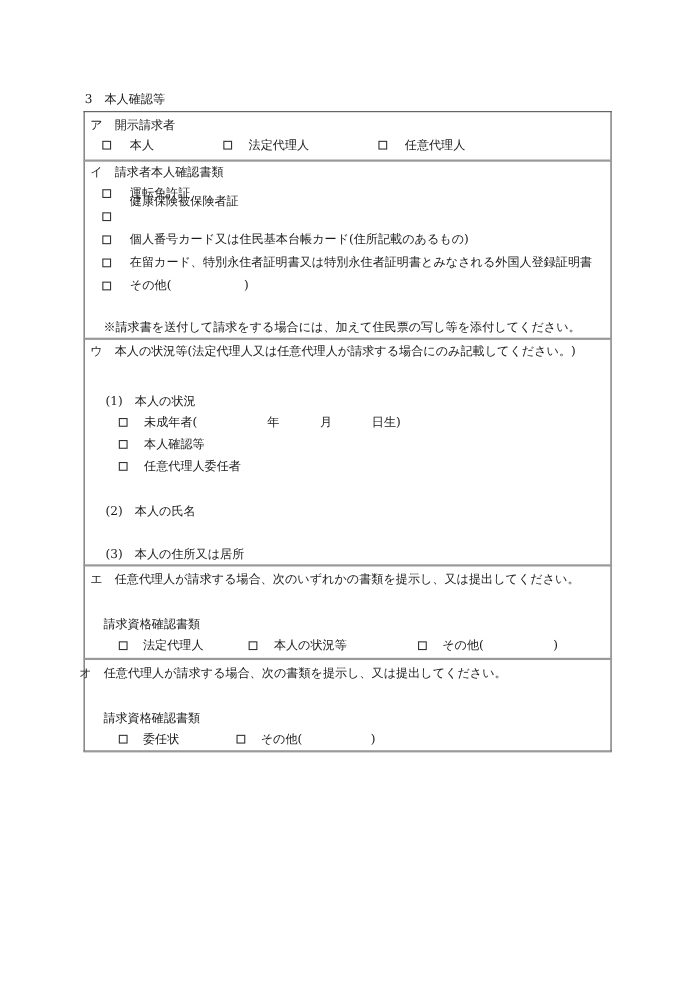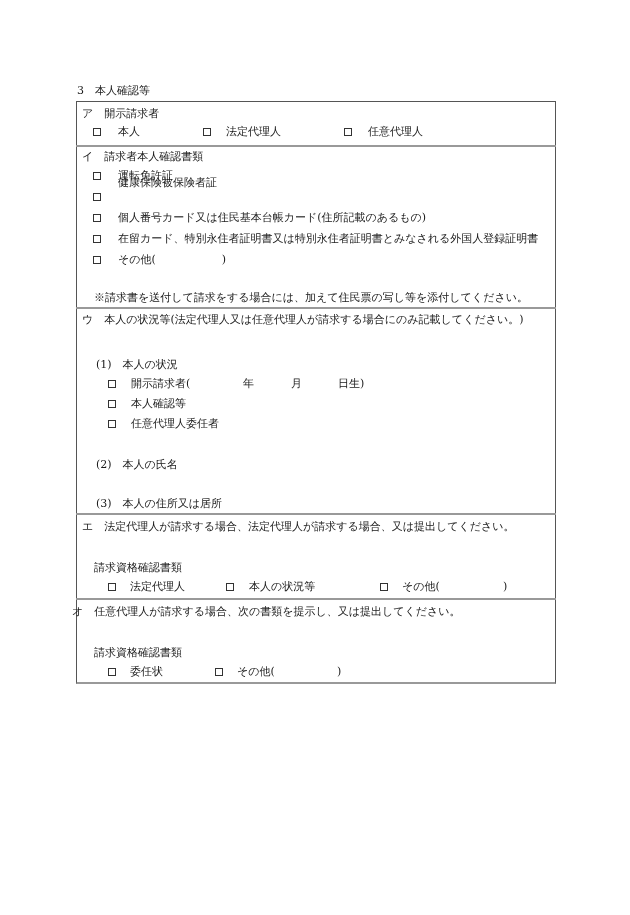--- a/index.html
+++ b/index.html
@@ -81,32 +81,32 @@
 <div class="abs" style="left:118px;top:211px">個人番号カード又は住民基本台帳カード(住所記載のあるもの)</div>
 <span class="cb" style="left:93px;top:235px"></span>
 <div class="abs" style="left:118px;top:232px">在留カード、特別永住者証明書又は特別永住者証明書とみなされる外国人登録証明書</div>
 <span class="cb" style="left:93px;top:256px"></span>
 <div class="abs" style="left:118px;top:253px">その他(　　　　　　)</div>
 <div class="abs" style="left:94px;top:291px">※請求書を送付して請求をする場合には、加えて住民票の写し等を添付してください。</div>
 
 <div class="abs" style="left:82px;top:313px">ウ　本人の状況等(法定代理人又は任意代理人が請求する場合にのみ記載してください。)</div>
 <div class="abs" style="left:96px;top:358px">(1)　本人の状況</div>
 <span class="cb" style="left:108px;top:380px"></span>
-<div class="abs" style="left:131px;top:377px">開示請求者(</div>
+<div class="abs" style="left:131px;top:377px">未成年者(</div>
 <div class="abs" style="left:243px;top:377px">年</div>
 <div class="abs" style="left:291px;top:377px">月</div>
 <div class="abs" style="left:338px;top:377px">日生)</div>
 <span class="cb" style="left:108px;top:400px"></span>
 <div class="abs" style="left:131px;top:397px">本人確認等</div>
 <span class="cb" style="left:108px;top:420px"></span>
 <div class="abs" style="left:131px;top:417px">任意代理人委任者</div>
 <div class="abs" style="left:96px;top:458px">(2)　本人の氏名</div>
 <div class="abs" style="left:96px;top:497px">(3)　本人の住所又は居所</div>
 
-<div class="abs" style="left:82px;top:520px">エ　法定代理人が請求する場合、法定代理人が請求する場合、又は提出してください。</div>
+<div class="abs" style="left:82px;top:520px">エ　任意代理人が請求する場合、次のいずれかの書類を提示し、又は提出してください。</div>
 <div class="abs" style="left:94px;top:561px">請求資格確認書類</div>
 <span class="cb" style="left:108px;top:583px"></span>
 <div class="abs" style="left:130px;top:580px">法定代理人</div>
 <span class="cb" style="left:226px;top:583px"></span>
 <div class="abs" style="left:249px;top:580px">本人の状況等</div>
 <span class="cb" style="left:380px;top:583px"></span>
 <div class="abs" style="left:402px;top:580px">その他(</div>
 <div class="abs" style="left:503px;top:580px">)</div>
 
 <div class="abs" style="left:72px;top:605px">オ　任意代理人が請求する場合、次の書類を提示し、又は提出してください。</div>

